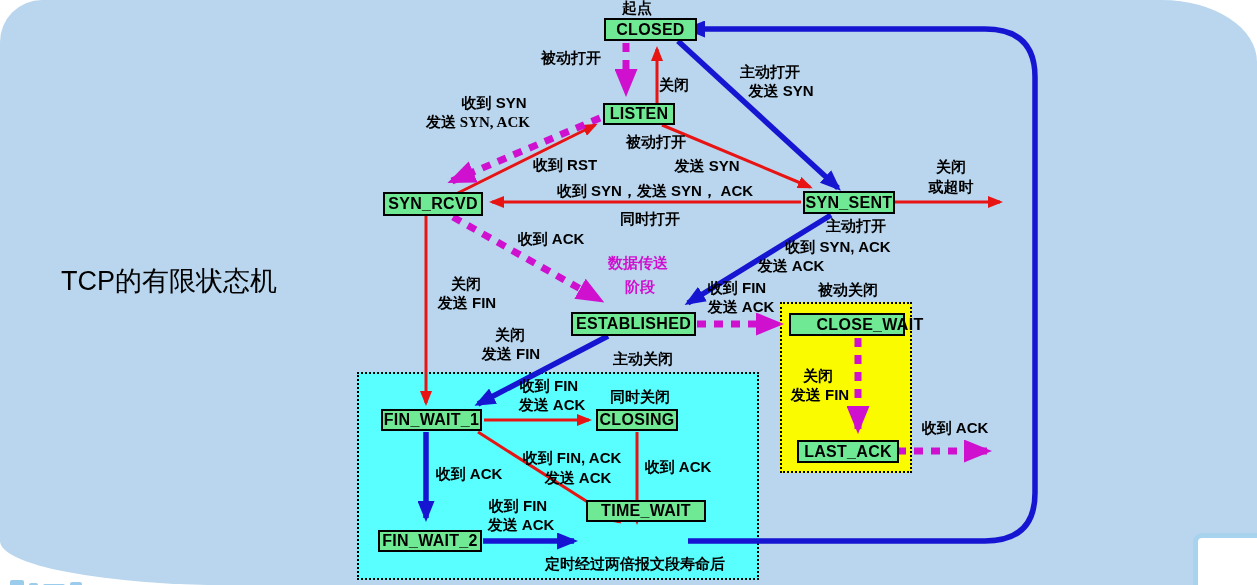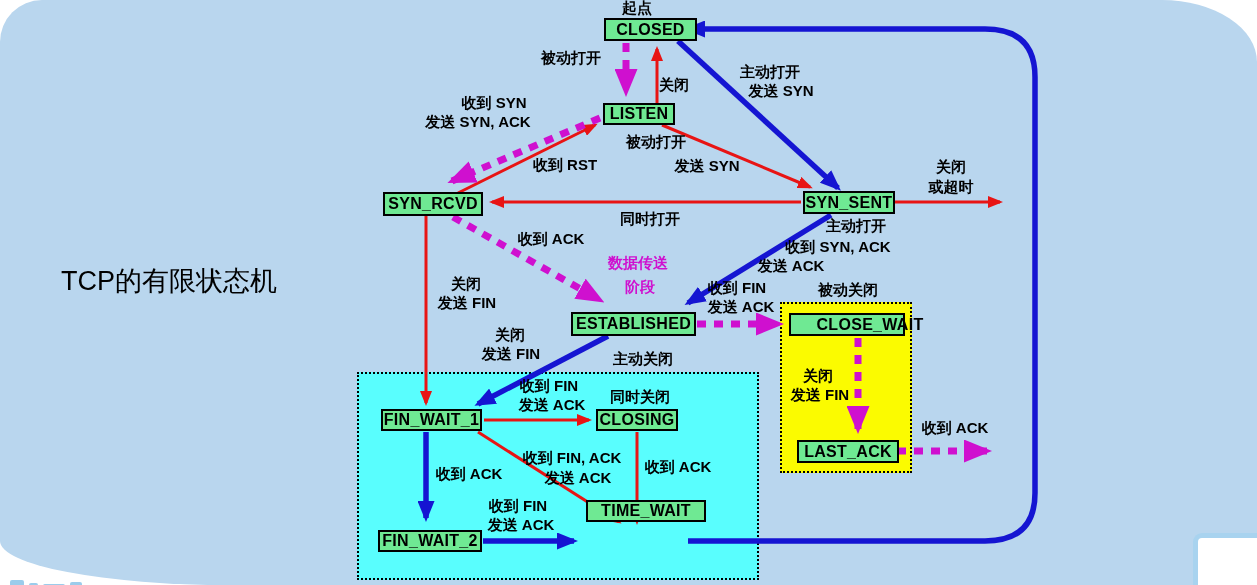--- a/index.html
+++ b/index.html
@@ -84,24 +84,25 @@
       <div class="state" style="left: 381px; top: 409px; width: 101px; height: 22px;">FIN_WAIT_1</div>
       <div class="state" style="left: 596px; top: 409px; width: 82px; height: 22px;">CLOSING</div>
       <div class="state" style="left: 378px; top: 530px; width: 104px; height: 22px;">FIN_WAIT_2</div>
       <div class="state" style="left: 586px; top: 500px; width: 120px; height: 22px;">TIME_WAIT</div>
       <div class="lbl" style="left: 637px; top: 0px;">起点</div>
       <div class="lbl" style="left: 571px; top: 50px;">被动打开</div>
       <div class="lbl" style="left: 674px; top: 77px;">关闭</div>
       <div class="lbl" style="left: 770px; top: 64px;">主动打开</div>
       <div class="lbl" style="left: 781px; top: 83px;">发送 SYN</div>
       <div class="lbl" style="left: 494px; top: 95px;">收到 SYN</div>
-      <div class="lbl" style="left: 478px; top: 114px;">发送 SYN, ACK</div>
+      <div class="lbl" style="left: 478px; top: 114px; font-family: Liberation Serif, serif;">发送 SYN, ACK</div>
       <div class="lbl" style="left: 656px; top: 134px;">被动打开</div>
       <div class="lbl" style="left: 565px; top: 157px;">收到 RST</div>
       <div class="lbl" style="left: 707px; top: 158px;">发送 SYN</div>
+      <div class="lbl" style="left: 655px; top: 183px;">收到 SYN，发送 SYN，  ACK</div>
       <div class="lbl" style="left: 650px; top: 211px;">同时打开</div>
       <div class="lbl" style="left: 951px; top: 159px;">关闭</div>
       <div class="lbl" style="left: 951px; top: 179px;">或超时</div>
       <div class="lbl" style="left: 856px; top: 218px;">主动打开</div>
       <div class="lbl" style="left: 551px; top: 231px;">收到 ACK</div>
       <div class="lbl" style="left: 838px; top: 239px;">收到 SYN, ACK</div>
       <div class="lbl" style="left: 791px; top: 258px;">发送 ACK</div>
       <div class="lbl" style="left: 638px; top: 255px; color: rgb(207, 16, 207);">数据传送</div>
       <div class="lbl" style="left: 640px; top: 279px; color: rgb(207, 16, 207);">阶段</div>
       <div class="lbl" style="left: 737px; top: 280px;">收到 FIN</div>
@@ -117,16 +118,17 @@
       <div class="lbl" style="left: 640px; top: 389px;">同时关闭</div>
       <div class="lbl" style="left: 818px; top: 368px;">关闭</div>
       <div class="lbl" style="left: 820px; top: 387px;">发送 FIN</div>
       <div class="lbl" style="left: 469px; top: 466px;">收到 ACK</div>
       <div class="lbl" style="left: 572px; top: 450px;">收到 FIN, ACK</div>
       <div class="lbl" style="left: 578px; top: 470px;">发送 ACK</div>
       <div class="lbl" style="left: 678px; top: 459px;">收到 ACK</div>
       <div class="lbl" style="left: 518px; top: 498px;">收到 FIN</div>
       <div class="lbl" style="left: 521px; top: 517px;">发送 ACK</div>
       <div class="lbl" style="left: 955px; top: 420px;">收到 ACK</div>
+      <div class="lbl" style="left: 635px; top: 556px;">定时经过两倍报文段寿命后</div>
     </div>
 
   <div class="corner-overlay"></div>
 </div>
 
 </body></html>

